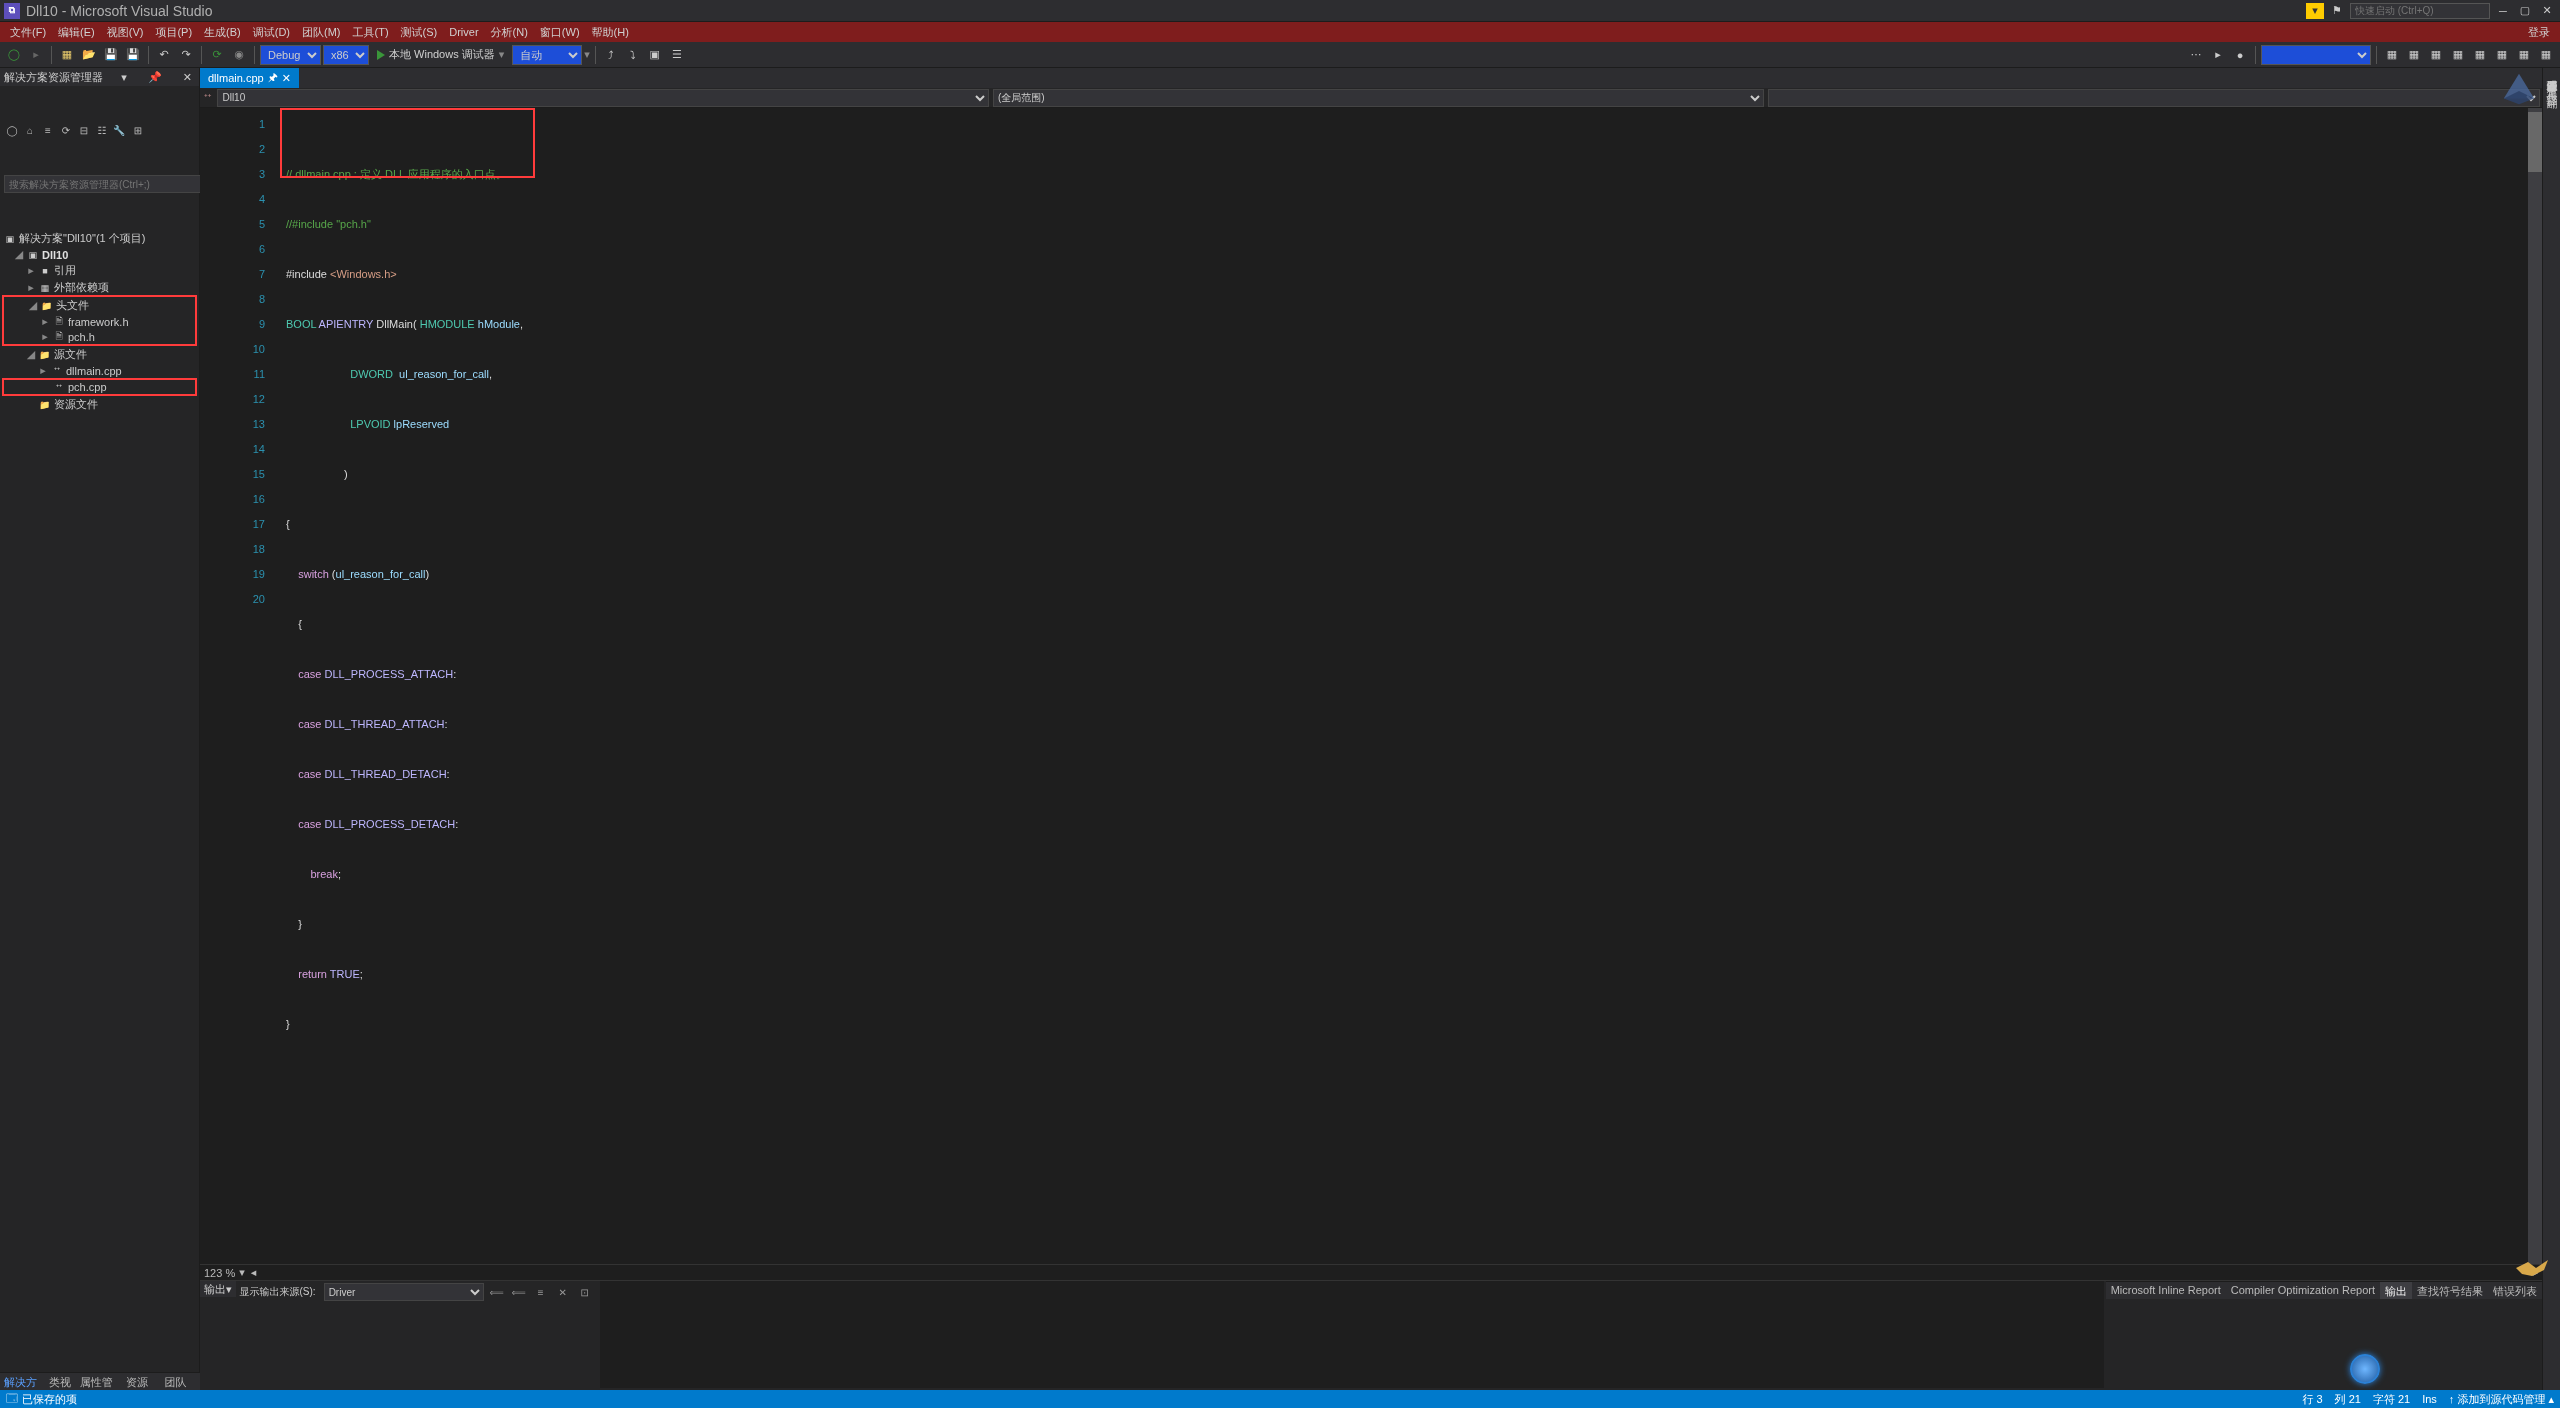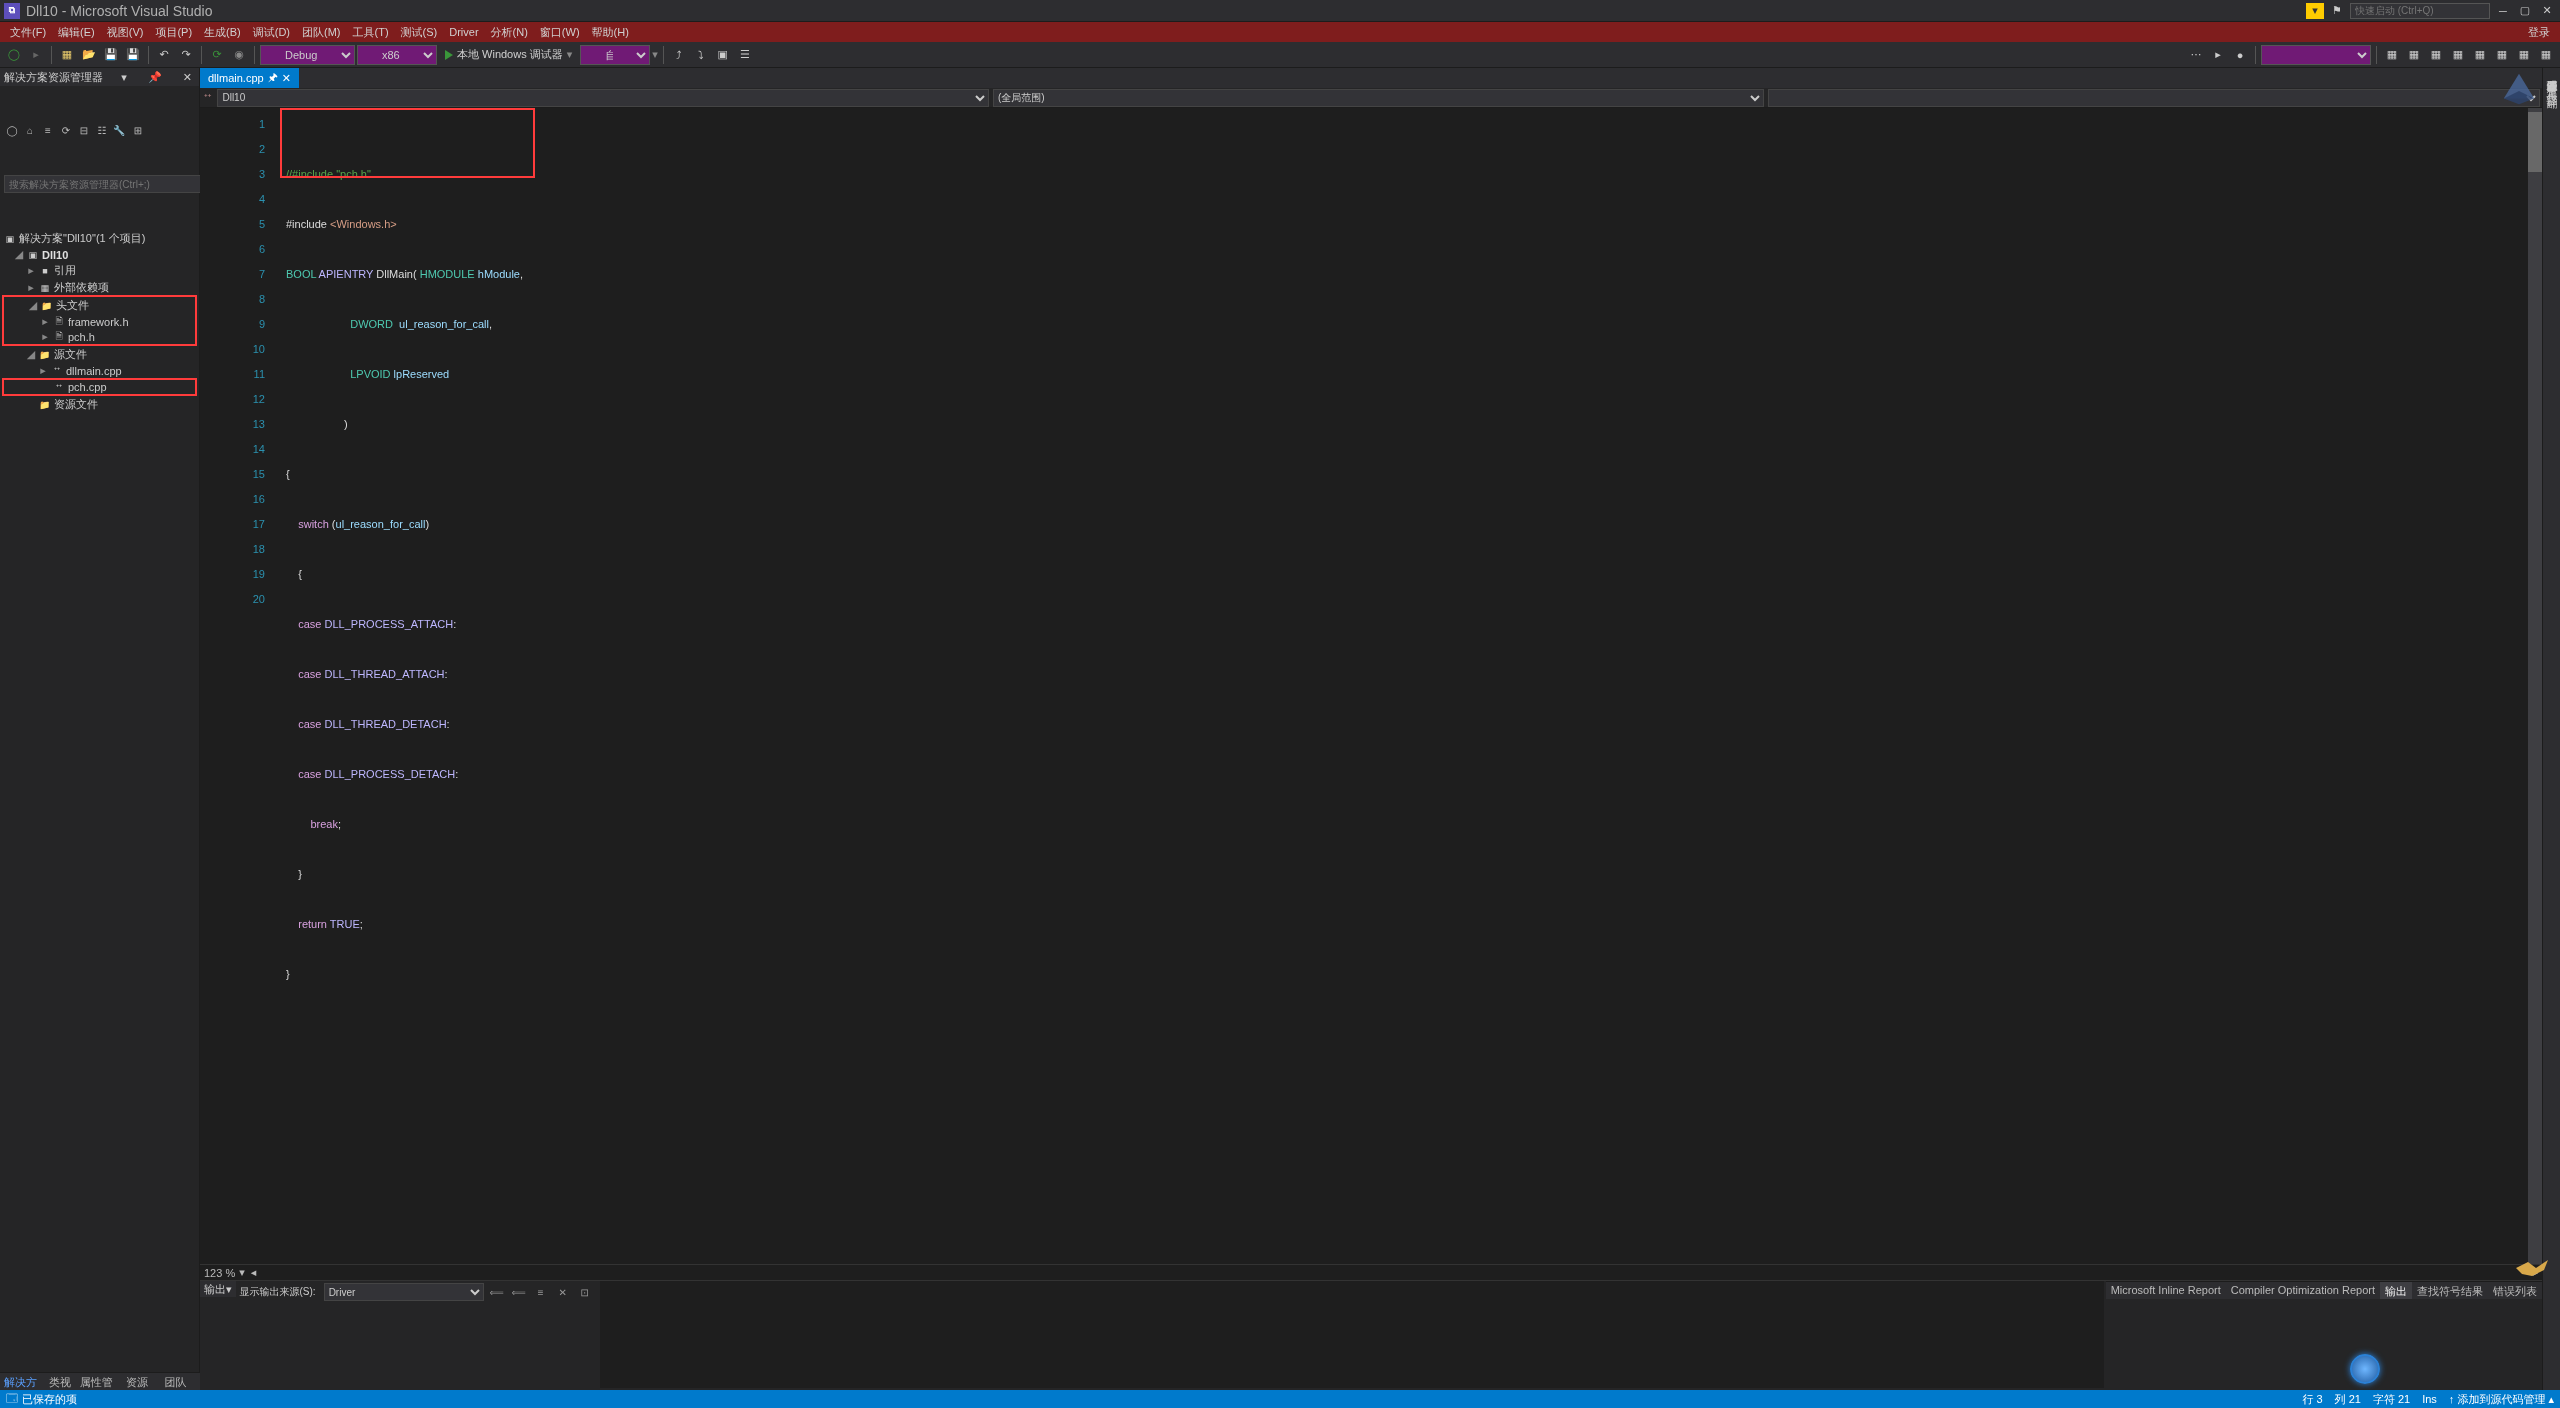--- a/index.html
+++ b/index.html
@@ -17,21 +17,21 @@
 
 
 #menubar { height: 20px; background: #7f1d1d; display: flex; align-items: center; padding: 0 4px; font-size: 11px; }
 #menubar .mi { padding: 2px 6px; color: #d0d0d0; cursor: pointer; }
 #menubar .login { margin-left: auto; padding: 2px 6px; color: #d0d0d0; cursor: pointer; }
 
 
 #toolbar { height: 26px; background: #2d2d30; border-bottom: 1px solid #1c1c1c; display: flex; align-items: center; padding: 0 4px; gap: 2px; }
 #toolbar .tbtn { min-width: 20px; height: 20px; display:flex;align-items:center;justify-content:center;color:#ccc; cursor:pointer; padding: 0 2px; font-size: 11px; }
 #toolbar .sep { width:1px;height:18px;background:#555;margin:0 3px; }
-#toolbar select { background: #701a75; border: 1px solid #555; color: #ccc; height: 20px; font-size: 11px; padding: 0 20px; }
+#toolbar select { background: #1d4ed8; border: 1px solid #555; color: #ccc; height: 20px; font-size: 11px; padding: 0 3px; }
 #toolbar .startbtn { display:flex; align-items:center; gap:4px; padding: 0 6px; height: 20px; cursor:pointer; }
 #toolbar .tri-green { width:0;height:0;border-top:5px solid transparent;border-bottom:5px solid transparent;border-left:8px solid #3a963a; }
 #toolbar .greeno { color:#3a963a; }
 
 
 #workspace { display: flex; height: calc(100% - 22px - 20px - 26px - 18px); }
 
 
 #solx { width: 200px; background: #252526; border-right: 1px solid #1c1c1c; display:flex;flex-direction:column;gap:34px; }
 #solx .panehdr { height: 18px; background: #2d2d30; display:flex;align-items:center;padding:0 4px;font-size:10px;color:#ccc; }
@@ -304,20 +304,21 @@
           <div class="ln">14</div>
           <div class="ln">15</div>
         <div class="ln">16</div>
           <div class="ln">17</div>
           <div class="ln">18</div>
         <div class="ln">19</div>
           <div class="ln">20</div>
       </div>
       <div id="code">
 <div class="redover" style="top:0px;left:0px;width:255px;height:70px;"></div>
+<div><span class="c-comment">// dllmain.cpp : 定义 DLL 应用程序的入口点。</span></div>
 <div><span class="c-comment">//#include "pch.h"</span></div>
 <div><span class="c-plain">#include </span><span class="c-str">&lt;Windows.h&gt;</span></div>
 <div><span class="c-type">BOOL</span><span class="c-macro"> APIENTRY</span><span class="c-plain"> DllMain</span><span class="c-plain">( </span><span class="c-type">HMODULE</span><span class="c-ident"> hModule</span><span class="c-plain">,</span></div>
 <div><span>                     </span><span class="c-type">DWORD</span><span class="c-ident">  ul_reason_for_call</span><span class="c-plain">,</span></div>
 <div><span>                     </span><span class="c-type">LPVOID</span><span class="c-ident"> lpReserved</span></div>
 <div><span class="c-plain">                   )</span></div>
 <div><span class="c-plain">{</span></div>
 <div><span>    </span><span class="c-special">switch</span><span class="c-plain"> (</span><span class="c-ident">ul_reason_for_call</span><span class="c-plain">)</span></div>
 <div><span class="c-plain">    {</span></div>
 <div><span>    </span><span class="c-special">case</span><span class="c-macro"> DLL_PROCESS_ATTACH</span><span class="c-plain">:</span></div>

